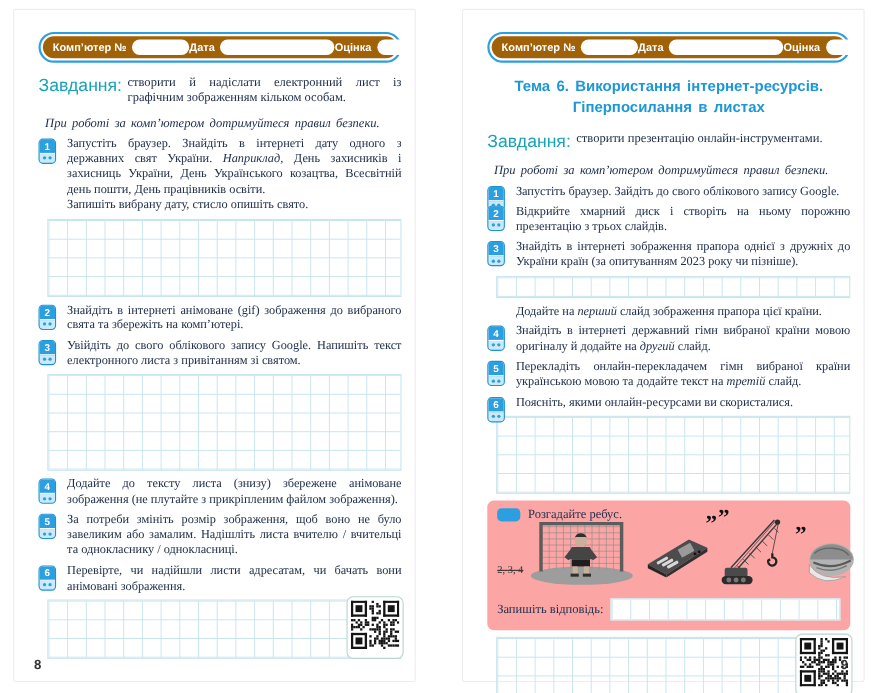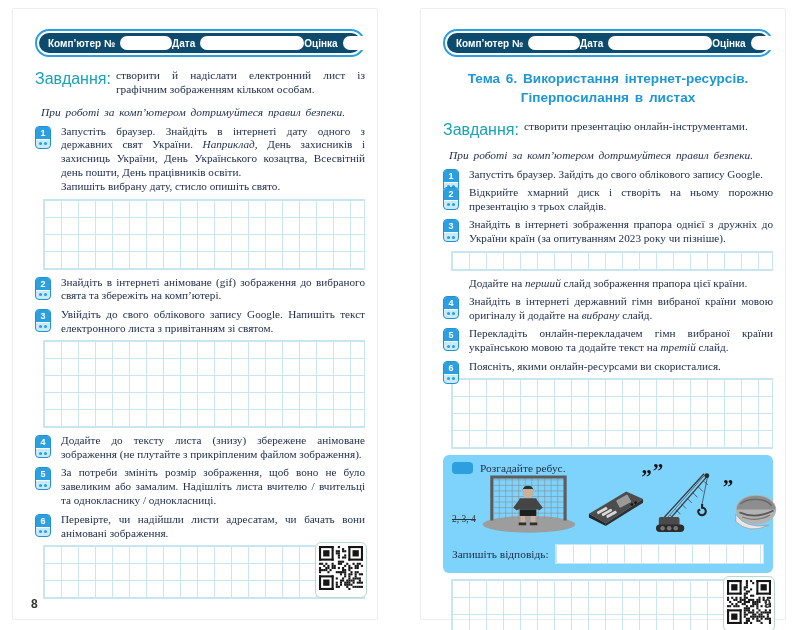--- a/index.html
+++ b/index.html
@@ -14,21 +14,21 @@
     padding:20px 12px 0 22px;
   }
   .page.left{left:12px;}
   .page.right{left:420px;}
 
   
   .hbar-outer{
     border:2px solid #2b9fdf;border-radius:14px;padding:2px;background:#fff;
   }
   .hbar{
-    background:#0c4a6e;border-radius:11px;height:20px;display:flex;
+    background:#a16207;border-radius:11px;height:20px;display:flex;
     align-items:center;justify-content:space-between;padding:0 9px;
     font-family:"Liberation Sans","DejaVu Sans",sans-serif;
   }
   .hlab{color:#fff;font-size:10px;font-weight:bold;white-space:nowrap;}
   .hfield{background:#fff;border-radius:8px;height:14px;display:inline-block;}
   .hf-computer{width:52px;margin-left:5px;}
   .hf-date{width:104px;margin-left:5px;}
   .hf-grade{width:28px;margin-left:5px;}
 
   .title{
@@ -87,21 +87,21 @@
     margin-top:1px;
   }
   .pagenum{
     position:absolute;bottom:8px;font-family:"Liberation Sans",sans-serif;
     font-size:12px;font-weight:bold;color:#333;
   }
   .pagenum.pl{left:18px;} .pagenum.pr{right:14px;}
 
   
   .rebus{
-    background:#7dd3fc;border-radius:6px;margin:6px 0 6px 0;padding:7px 9px 9px 9px;
+    background:#fca5a5;border-radius:6px;margin:6px 0 6px 0;padding:7px 9px 9px 9px;
     position:relative;
   }
   .rebus-head{display:flex;align-items:center;gap:7px;}
   .rebus-flag{width:21px;height:12px;background:#2b9fdf;border-radius:4px;flex:0 0 auto;}
   .rebus-label{font-size:11.4px;color:#22304c;}
   .rebus-row{display:flex;align-items:flex-end;margin-top:2px;height:62px;}
   .crossed{
     font-size:9.5px;color:#333;text-decoration:line-through;align-self:flex-end;
     margin:0 1px 14px 0;white-space:nowrap;
   }
@@ -417,21 +417,21 @@
         <div class="stext"><span>Додайте на </span><span class="it">перший</span><span> слайд зображення прапора цієї країни.</span></div>
       </div>
       <div class="step">
         <span class="badge">
           <span class="bnum">4</span>
           <span class="beyes">
             <i></i>
             <i></i>
           </span>
         </span>
-        <div class="stext"><span>Знайдіть в інтернеті державний гімн вибраної країни мовою оригіналу й додайте на </span><span class="it">вибрану</span><span> слайд.</span></div>
+        <div class="stext"><span>Знайдіть в інтернеті державний гімн вибраної країни мовою оригіналу й додайте на </span><span class="it">другий</span><span> слайд.</span></div>
       </div>
       <div class="step">
         <span class="badge">
           <span class="bnum">5</span>
           <span class="beyes">
             <i></i>
             <i></i>
           </span>
         </span>
         <div class="stext"><span>Перекладіть онлайн-перекладачем гімн вибраної країни українською мовою та додайте текст на </span><span class="it">третій</span><span> слайд.</span></div>

